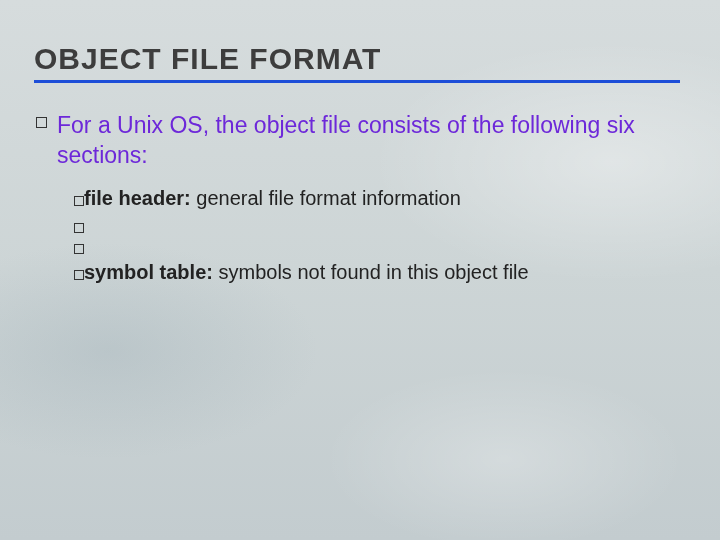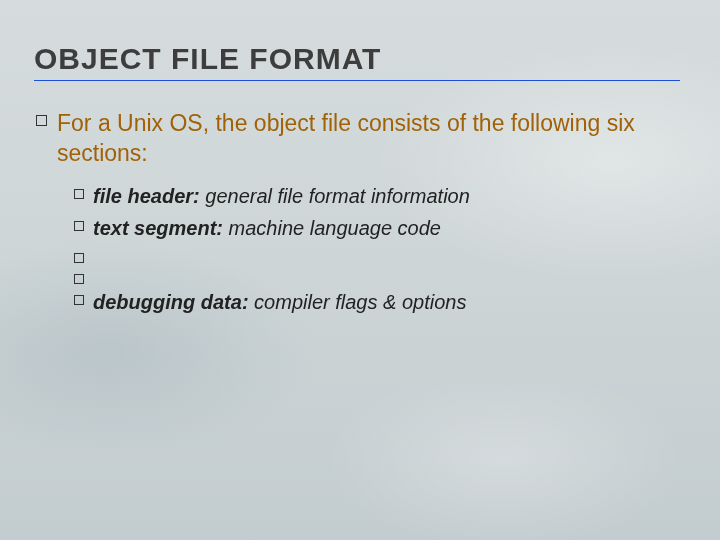--- a/index.html
+++ b/index.html
@@ -12,28 +12,28 @@
       radial-gradient(ellipse 300px 150px at 70% 85%, rgba(255,255,255,0.25), transparent 60%),
       linear-gradient(180deg, #d6dcdd 0%, #cdd5d6 50%, #c3cccf 100%);
     color: #2b2b2b;
   }
   .slide { padding: 42px 40px 30px 34px; }
   .title {
     font-size: 30px;
     font-weight: 600;
     letter-spacing: 1px;
     color: #3d3d3d;
-    border-bottom: 1px solid #1d4ed8;
+    border-bottom: 3px solid #1d4ed8;
     padding-bottom: 4px;
     margin-bottom: 28px;
   }
   .lead-row { display: flex; align-items: flex-start; gap: 10px; margin-bottom: 14px; margin-left: 2px; }
-  .lead { font-size: 23px; line-height: 1.3; color: #a16207; }
+  .lead { font-size: 23px; line-height: 1.3; color: #6d28d9; }
   .sub-list { margin-left: 40px; margin-top: 6px; }
-  .sub-row { display: flex; align-items: flex-start; gap: 9px; margin-bottom: 5px; font-style: italic; }
+  .sub-row { display: flex; align-items: center; margin-bottom: 5px; }
   .sub-text { font-size: 20px; line-height: 1.35; color: #222; }
   .sub-text .bold { font-weight: 700; }
   .box-icon {
     flex: 0 0 auto;
     margin-top: 6px;
     width: 11px; height: 11px;
     border: 1.5px solid #333;
     background: transparent;
   }
   .box-icon.small { width: 10px; height: 10px; margin-top: 6px; }
@@ -49,26 +49,22 @@
     <div class="lead">For a Unix OS, the object file consists of the following six sections:</div>
   </div>
 
   <div class="sub-list">
     <div class="sub-row">
       <span class="box-icon small"></span>
       <div class="sub-text"><span class="bold">file header:</span><span> general file format information</span></div>
     </div>
     <div class="sub-row">
       <span class="box-icon small"></span>
-      <div class="sub-text"><span class="bold">text segment:</span><span> machine language code</span></div>
     </div>
     <div class="sub-row">
       <span class="box-icon small"></span>
     </div>
     <div class="sub-row">
       <span class="box-icon small"></span>
-    </div>
-    <div class="sub-row">
-      <span class="box-icon small"></span>
-      <div class="sub-text"><span class="bold">debugging data:</span><span> compiler flags &amp; options</span></div>
+      <div class="sub-text"><span class="bold">symbol table:</span><span> symbols not found in this object file</span></div>
     </div>
   </div>
 </div>
 
 </body></html>

